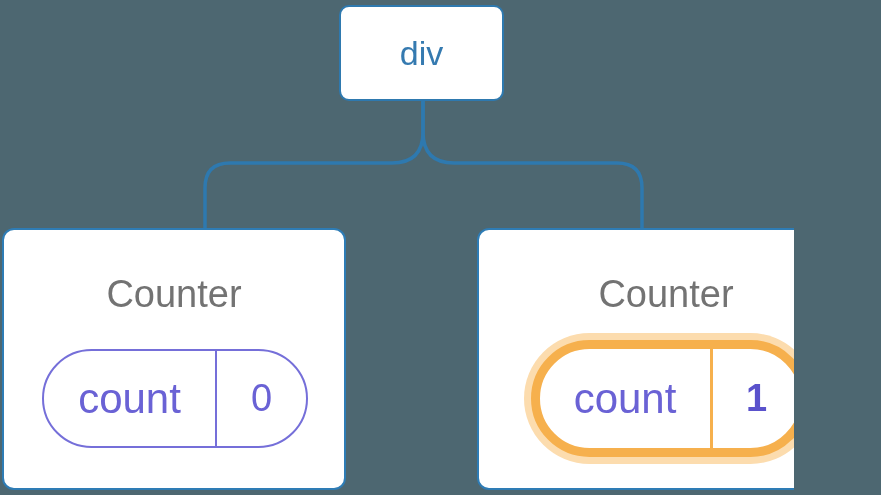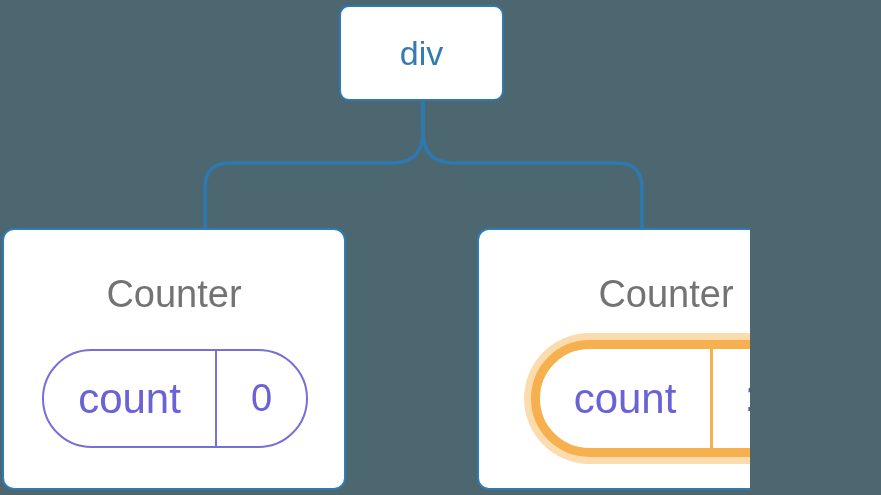--- a/index.html
+++ b/index.html
@@ -9,20 +9,21 @@
   body {
     font-family: "Liberation Sans", sans-serif;
     background: #4d6771;
   }
   .canvas {
     position: relative;
     width: 750px;
     height: 495px;
     background: #4d6771;
     overflow: hidden;
+    padding-left: 44px;
   }
   .connector-svg {
     position: absolute;
     left: 0;
     top: 0;
     width: 881px;
     height: 495px;
   }
   .root-node {
     position: absolute;

